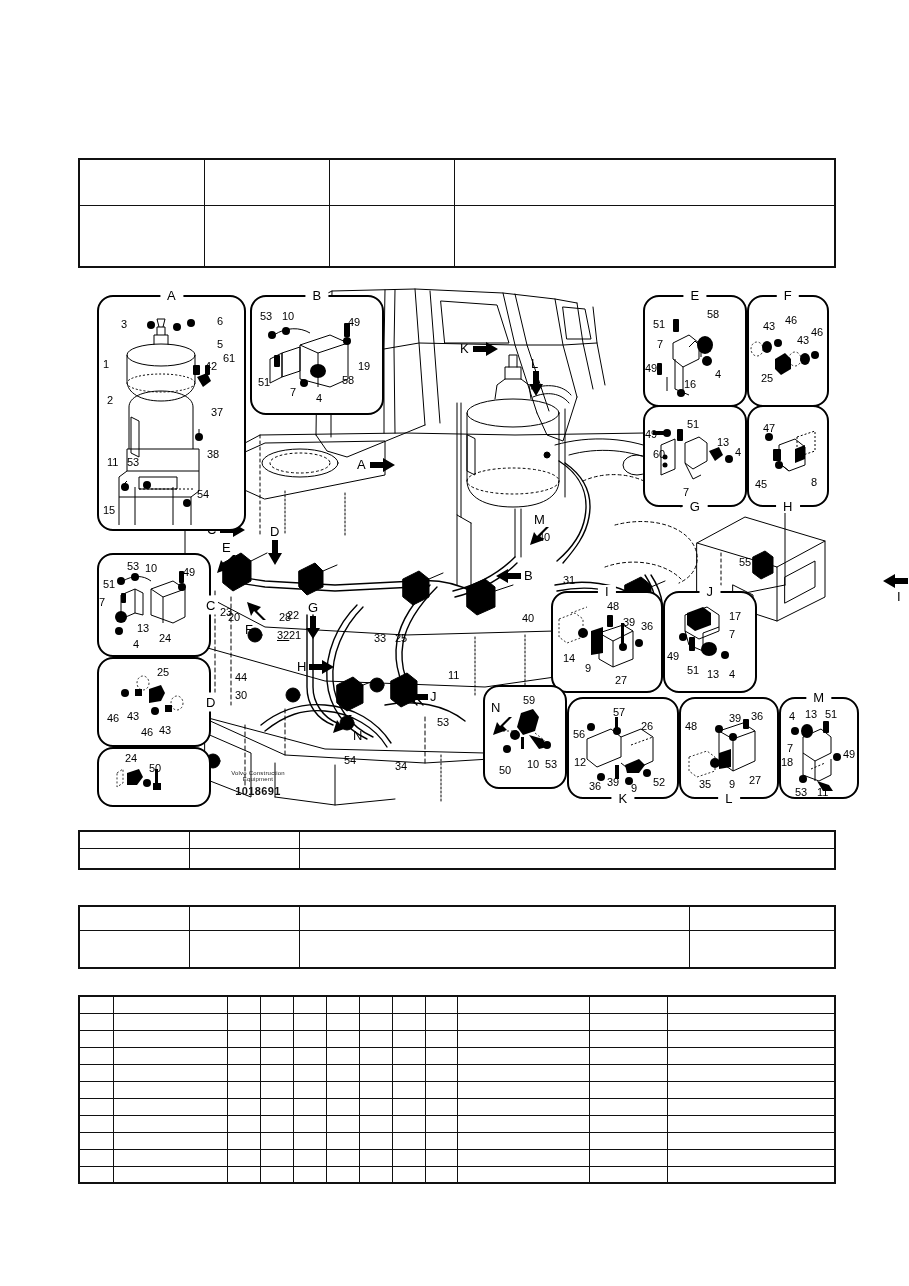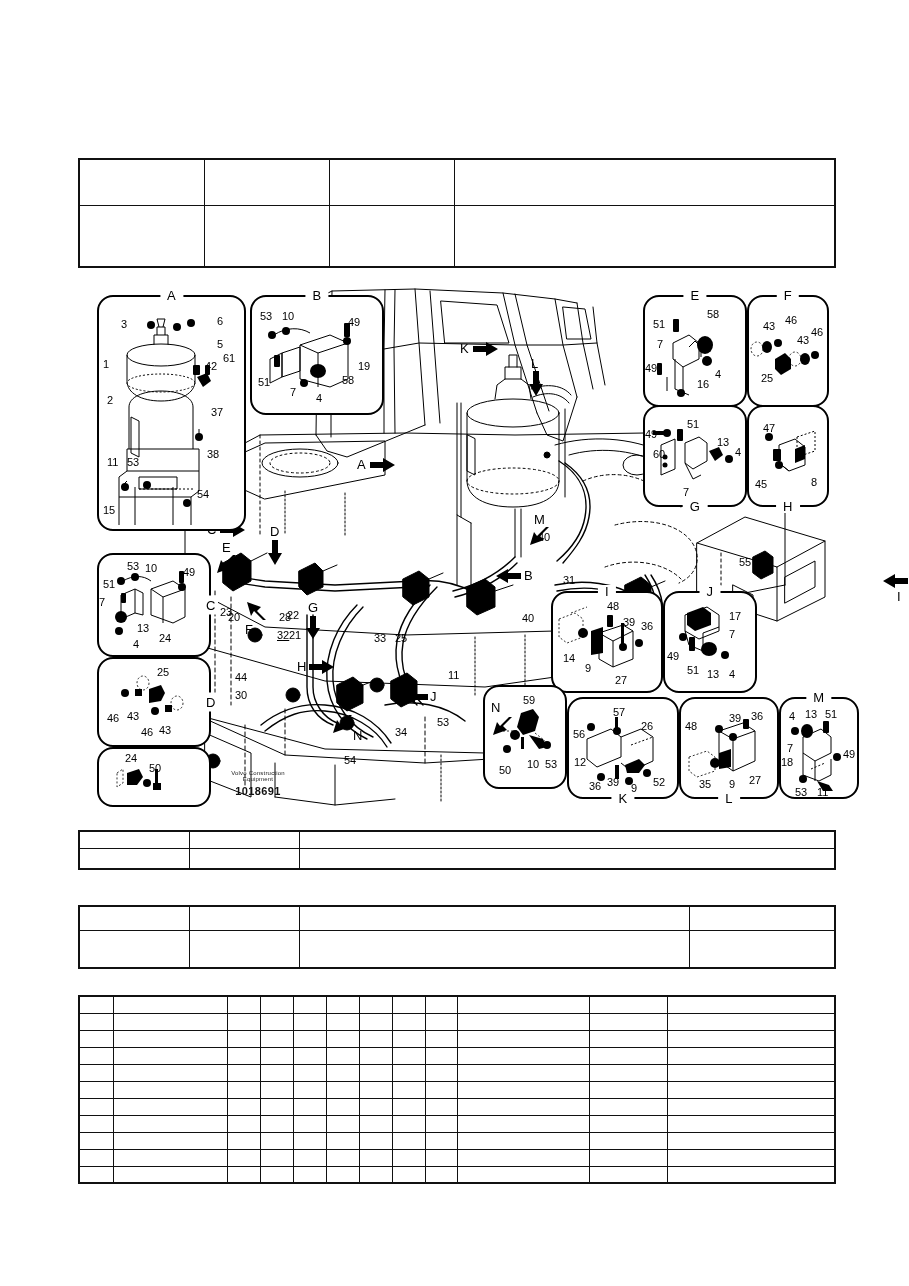--- a/index.html
+++ b/index.html
@@ -215,21 +215,21 @@
     <div class="num" style="left:478px;top:290px;">31</div>
     <div class="num" style="left:194px;top:327px;">28</div>
     <div class="num" style="left:192px;top:345px;text-decoration:underline;">32</div>
     <div class="num" style="left:150px;top:387px;">44</div>
     <div class="num" style="left:135px;top:322px;">23</div>
     <div class="num" style="left:202px;top:325px;">22</div>
     <div class="num" style="left:150px;top:405px;">30</div>
     <div class="num" style="left:289px;top:348px;">33</div>
     <div class="num" style="left:310px;top:348px;">25</div>
     <div class="num" style="left:259px;top:470px;">54</div>
-    <div class="num" style="left:310px;top:442px;">34</div>
+    <div class="num" style="left:310px;top:476px;">34</div>
     <div class="num" style="left:363px;top:385px;">11</div>
     <div class="num" style="left:352px;top:432px;">53</div>
     <div class="num" style="left:437px;top:328px;">40</div>
     <div class="num" style="left:654px;top:272px;">55</div>
 
     <div class="callout" style="left:272px;top:173px;">
       <span>A</span>
     </div>
     <svg style="position:absolute;left:285px;top:172px;" width="26" height="16">
       <path d="M0 5 L13 5 L13 1 L25 8 L13 15 L13 11 L0 11 Z" fill="#000"></path>
@@ -431,21 +431,21 @@
           <circle cx="62" cy="64" r="5"></circle>
           <rect x="12" y="66" width="5" height="12" rx="1"></rect>
           <circle cx="36" cy="96" r="4"></circle>
         </g>
       </svg>
       <div class="num" style="left:8px;top:22px;">51</div>
       <div class="num" style="left:62px;top:12px;">58</div>
       <div class="num" style="left:12px;top:42px;">7</div>
       <div class="num" style="left:70px;top:72px;">4</div>
       <div class="num" style="left:0px;top:66px;">49</div>
-      <div class="num" style="left:52px;top:82px;">16</div>
+      <div class="num" style="left:39px;top:82px;">16</div>
     </div>
 
     <div class="dbox" style="left:662px;top:10px;width:78px;height:108px;">
       <div class="dbox-label top">F</div>
       <svg width="78" height="108">
         <g fill="none" stroke="#000" stroke-width=".8" stroke-dasharray="2 2">
           <ellipse cx="8" cy="52" rx="6" ry="7"></ellipse>
           <ellipse cx="46" cy="62" rx="6" ry="7"></ellipse>
         </g>
         <g fill="#000">

